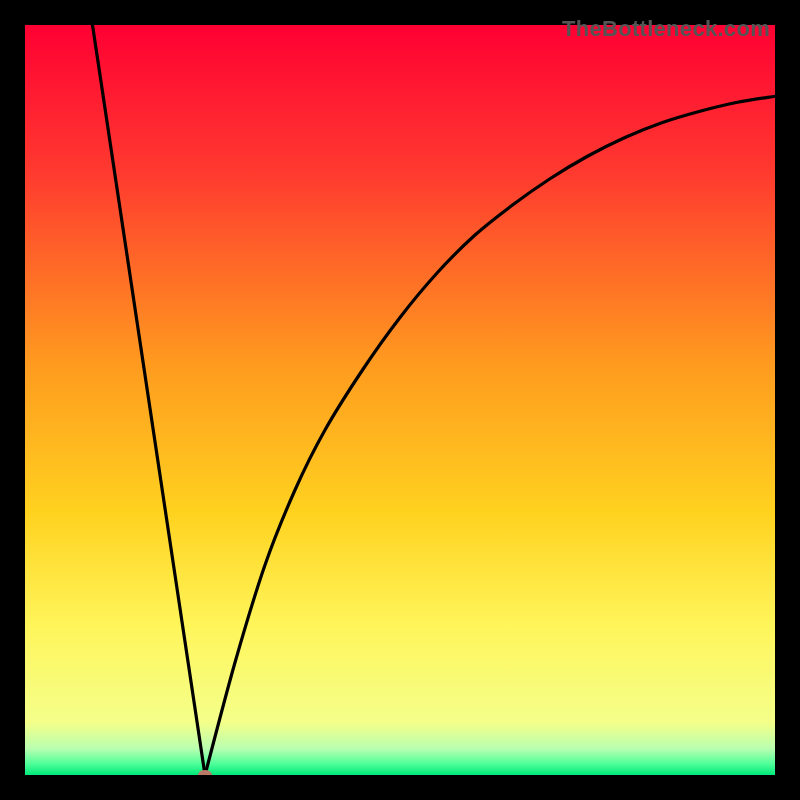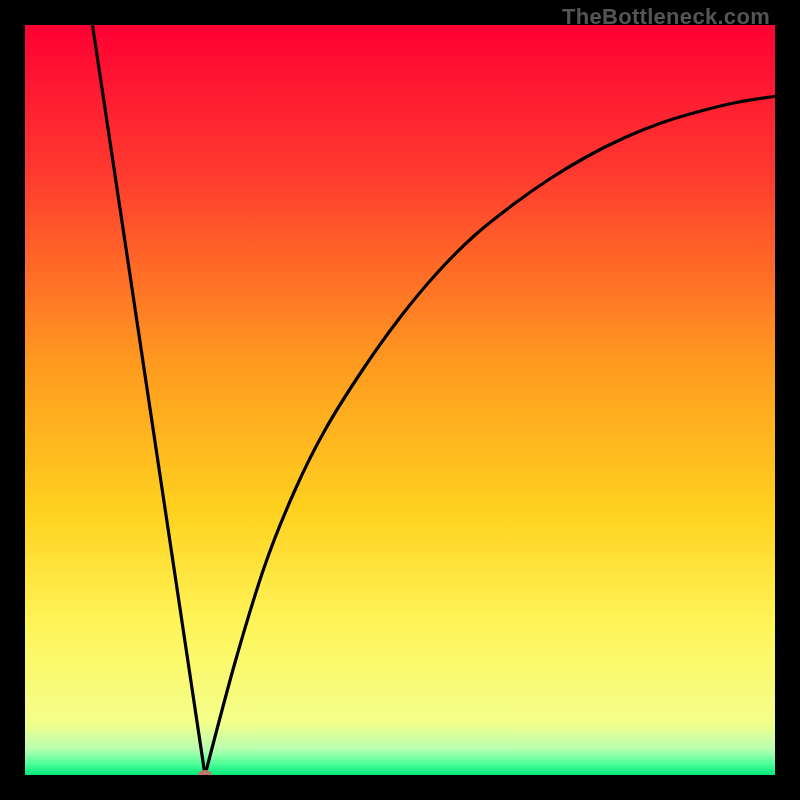--- a/index.html
+++ b/index.html
@@ -21,21 +21,21 @@
   }
   .plot-area {
     position: absolute;
     left: 0;
     top: 0;
     width: 750px;
     height: 750px;
   }
   .watermark {
     position: absolute;
-    top: 4px;
+    top: 16px;
     right: 30px;
     color: #555;
     font-size: 22px;
     font-weight: 600;
     letter-spacing: 0.3px;
     user-select: none;
   }
   svg { display: block; }
 </style>
 </head>

